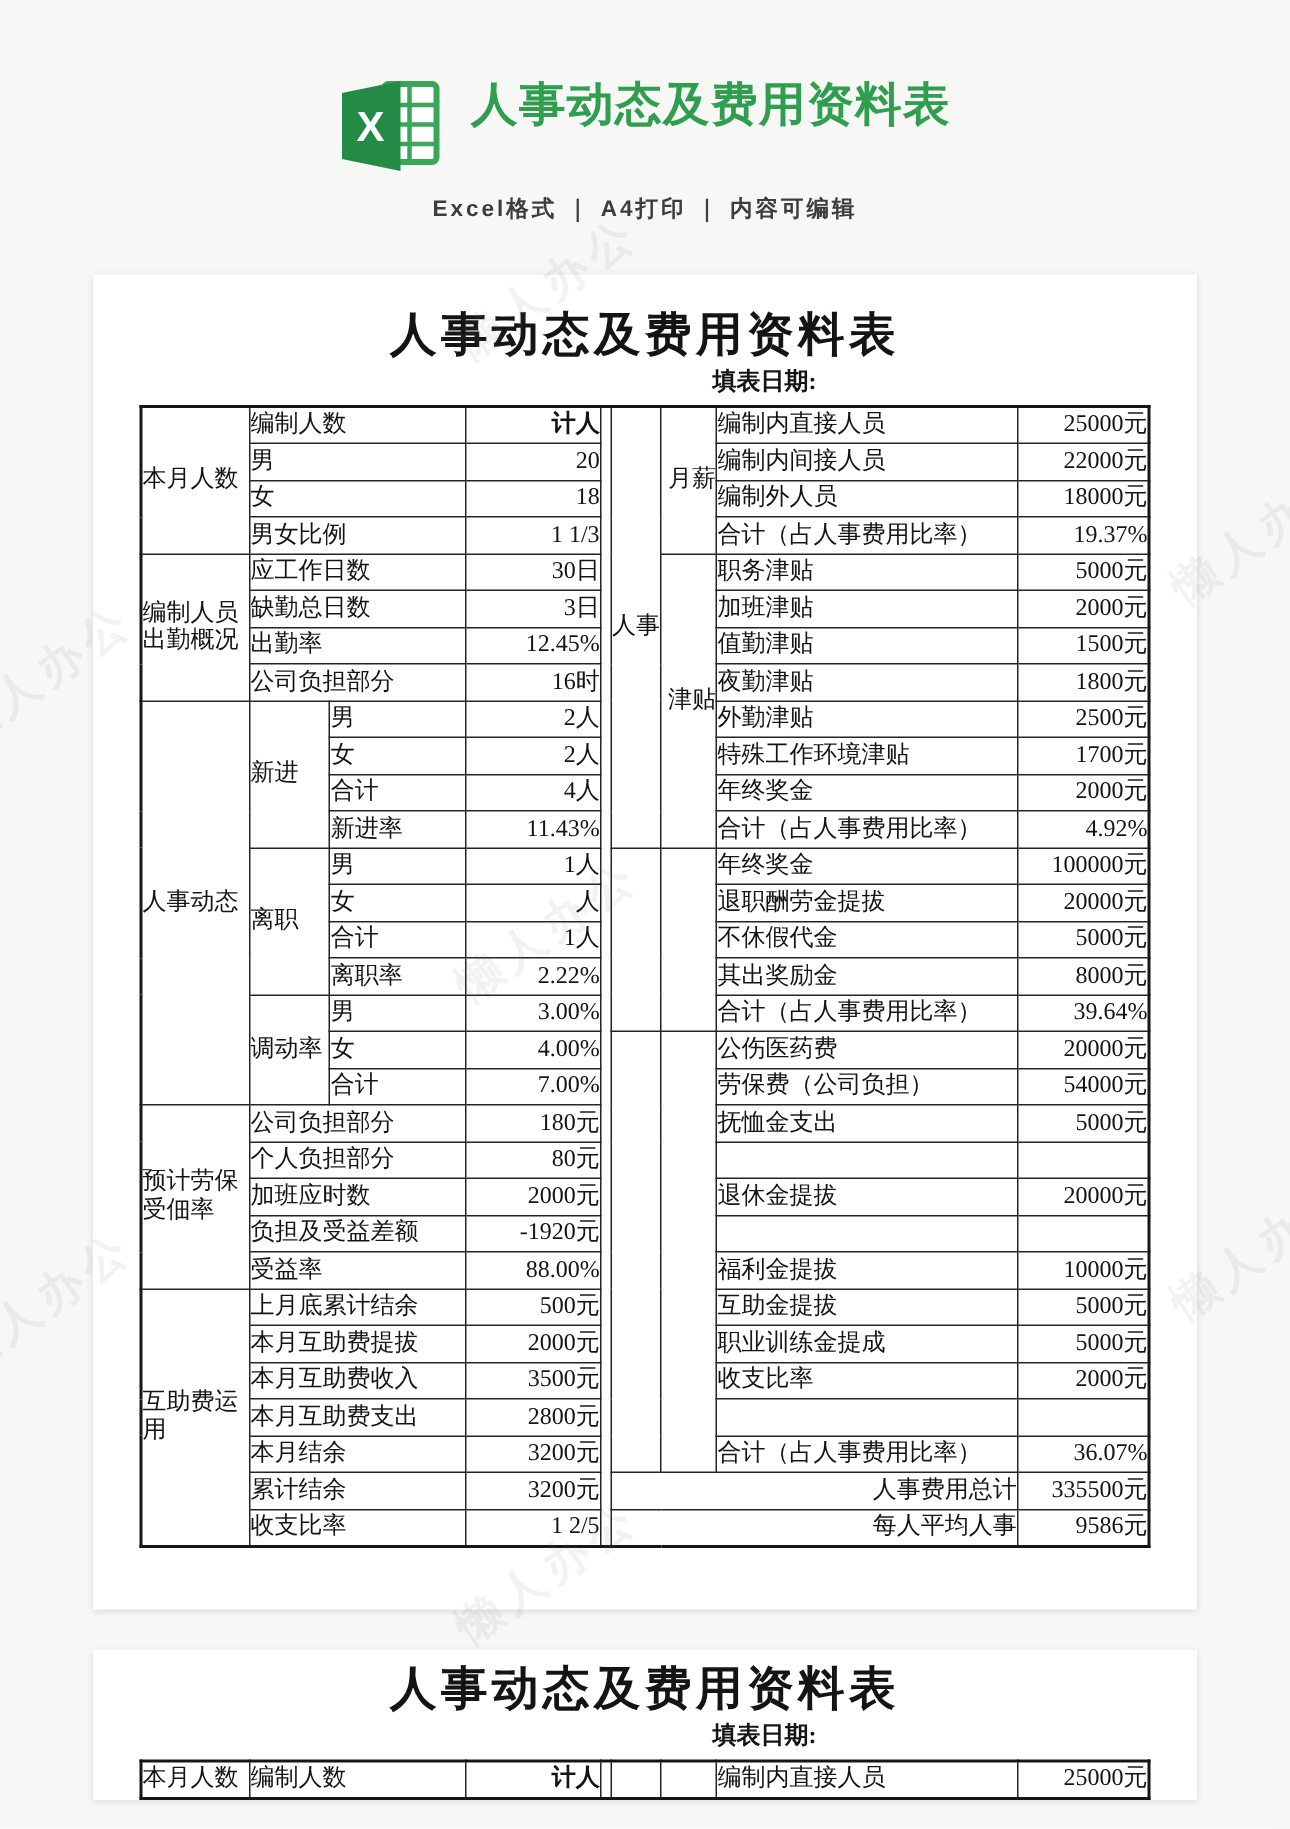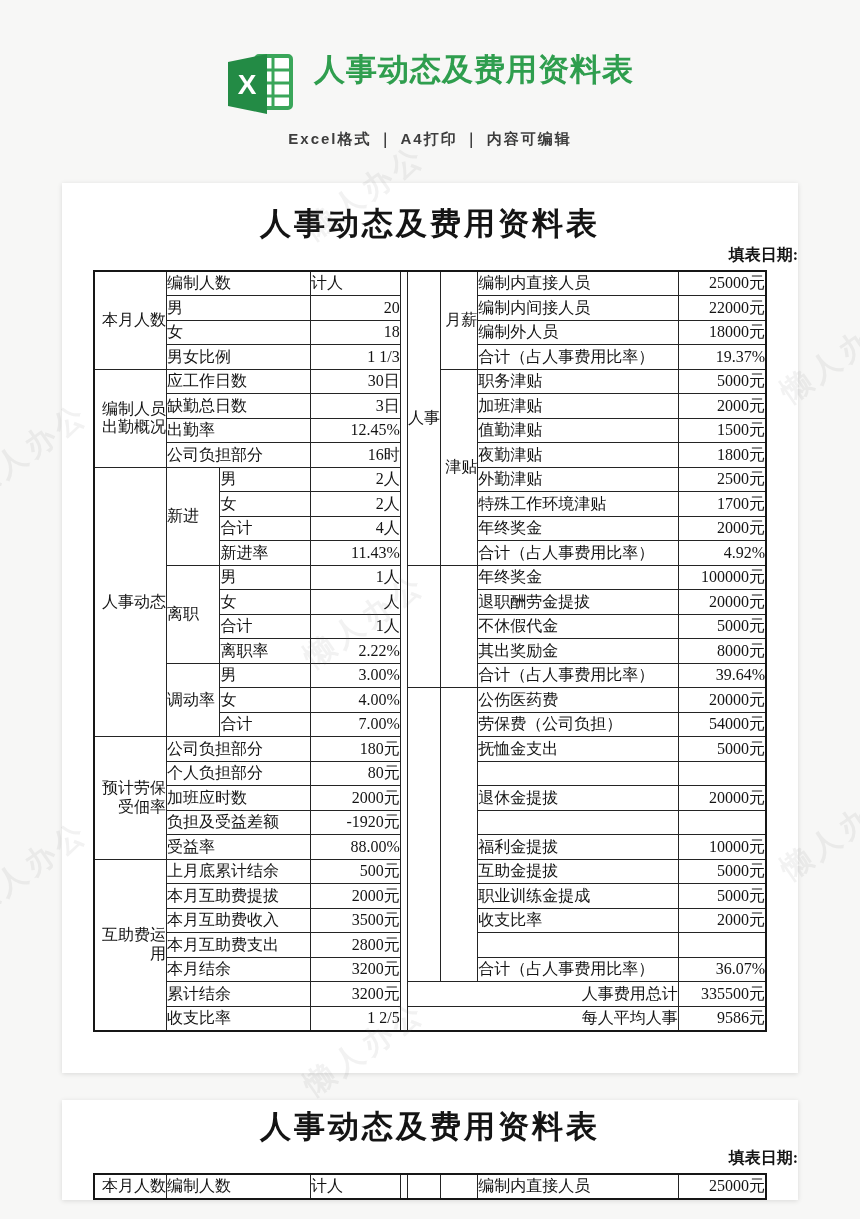--- a/index.html
+++ b/index.html
@@ -24,39 +24,39 @@
   .sheet2{margin-top:27px;height:100px;overflow:hidden;}
   .sheet-title{
     font-family:"DejaVu Sans",sans-serif;font-weight:bold;
     font-size:31px;color:#141414;text-align:center;
     padding-top:23px;letter-spacing:3px;line-height:34px;
   }
   .sheet2 .sheet-title{padding-top:9px;}
   .date-line{
     font-family:"Liberation Serif",serif;font-weight:bold;
     font-size:16px;color:#141414;
-    margin:5px 0 5px 413px;line-height:20px;text-align:right;
+    margin:5px 0 5px 413px;line-height:20px;
   }
   
   table.main{
     border-collapse:collapse;table-layout:fixed;
     width:674px;margin:0 auto;
     font-family:"Liberation Serif",serif;color:#141414;
     border:2px solid #161616;
   }
   table.main tr{height:24.5px;}
   table.main td{
     border:1px solid #242424;
     font-size:16px;line-height:1.15;
     overflow:hidden;padding:0;
   }
-  td.g{text-align:right;padding:0 3px;word-break:break-all;line-height:20px;vertical-align:middle;}
+  td.g{text-align:left;padding:0 3px;word-break:break-all;line-height:20px;vertical-align:middle;}
   td.l{text-align:left;padding:0 2px 0 4px;white-space:nowrap;vertical-align:middle;}
   td.v{text-align:right;padding:0 4px 0 1px;white-space:nowrap;vertical-align:middle;}
-  td.vl{text-align:left;padding:0 4px;white-space:nowrap;vertical-align:middle;}
+  td.vl{text-align:right;padding:0 4px;white-space:nowrap;vertical-align:middle;font-weight:bold;}
   td.vert{text-align:right;word-break:break-all;line-height:21px;vertical-align:middle;padding:0 1px;}
   td.sum{text-align:right;padding:0 5px;white-space:nowrap;vertical-align:middle;}
   td.gap{padding:0;}
   
   .wm{
     position:absolute;z-index:6;pointer-events:none;
     font-family:"DejaVu Sans",sans-serif;font-weight:bold;
     font-size:30px;letter-spacing:5px;
     color:rgba(110,110,110,0.09);
     transform:rotate(-35deg);white-space:nowrap;

